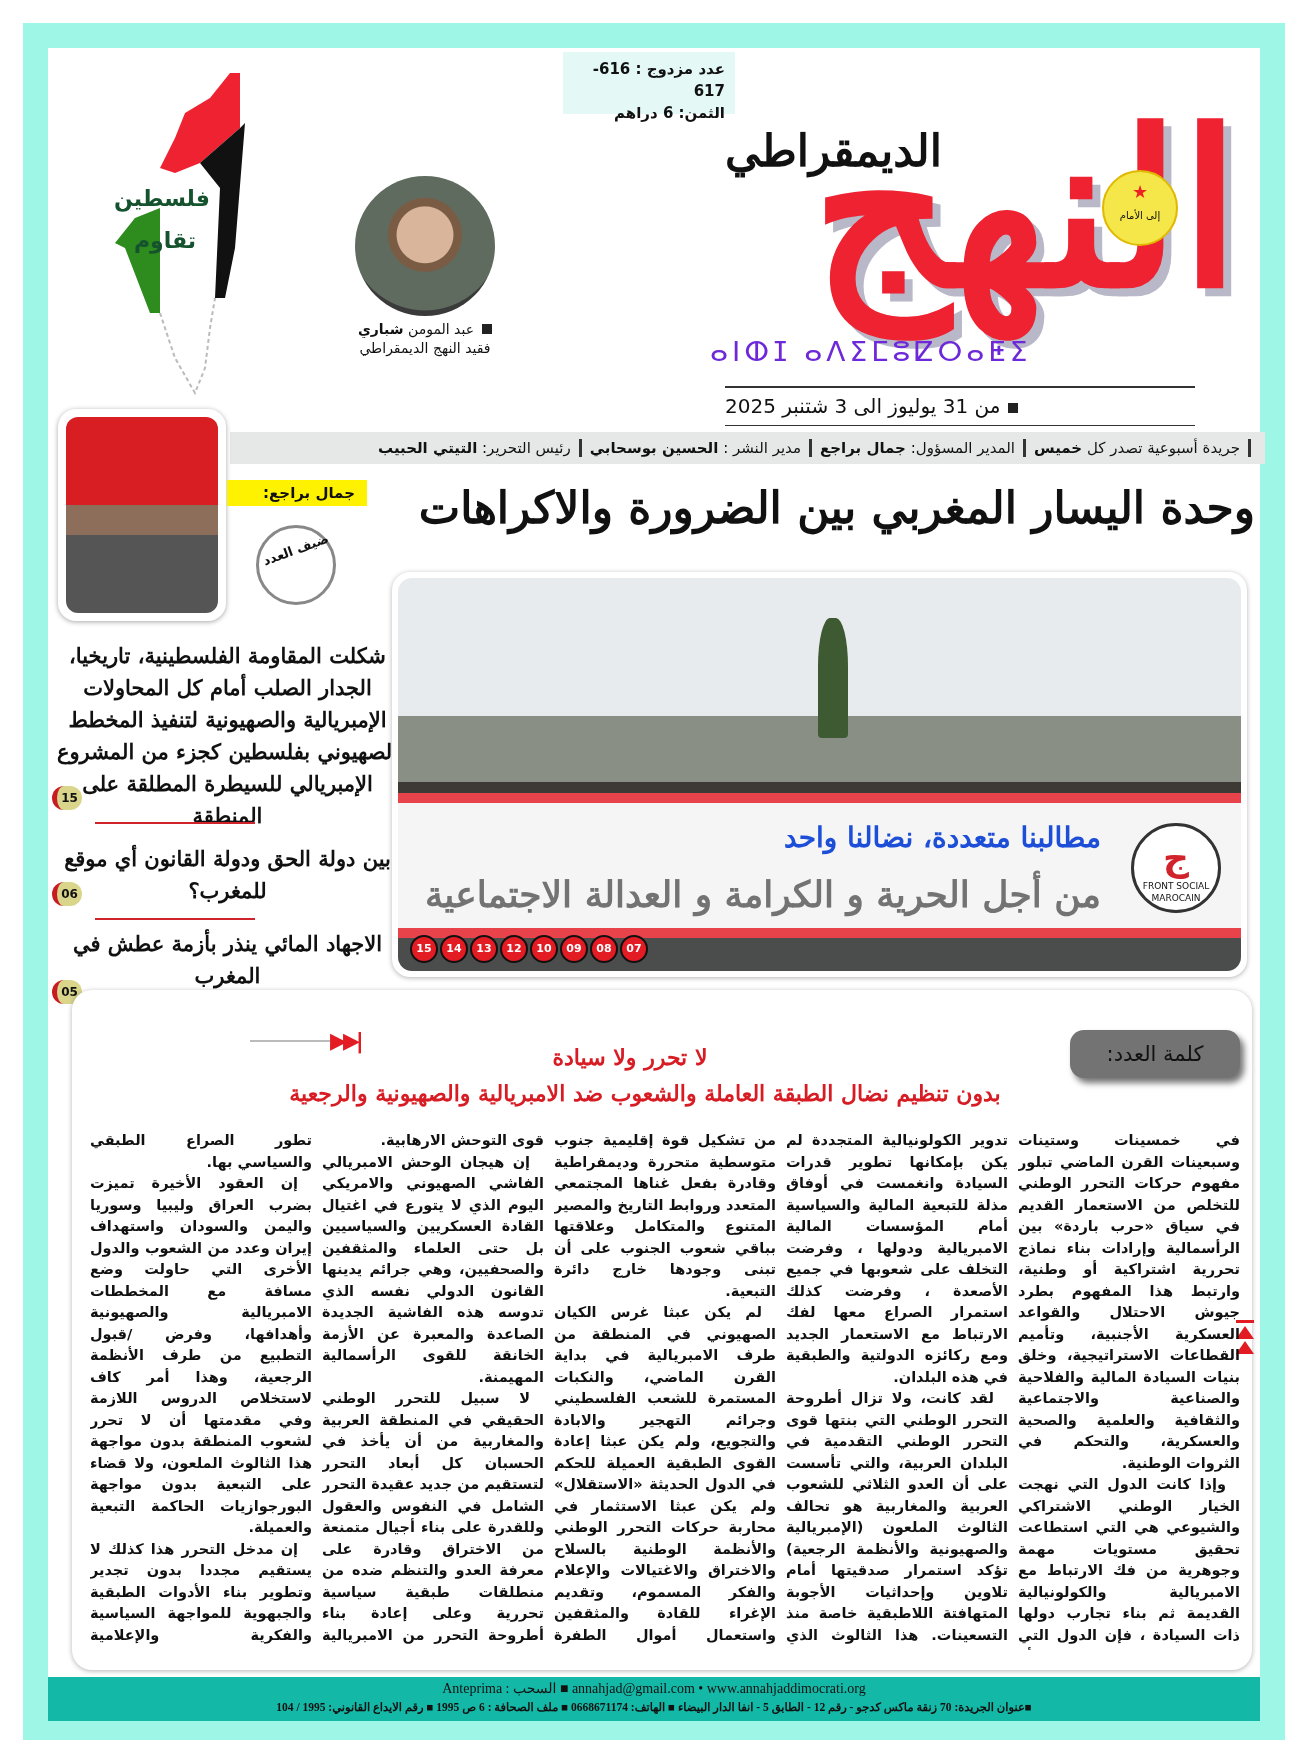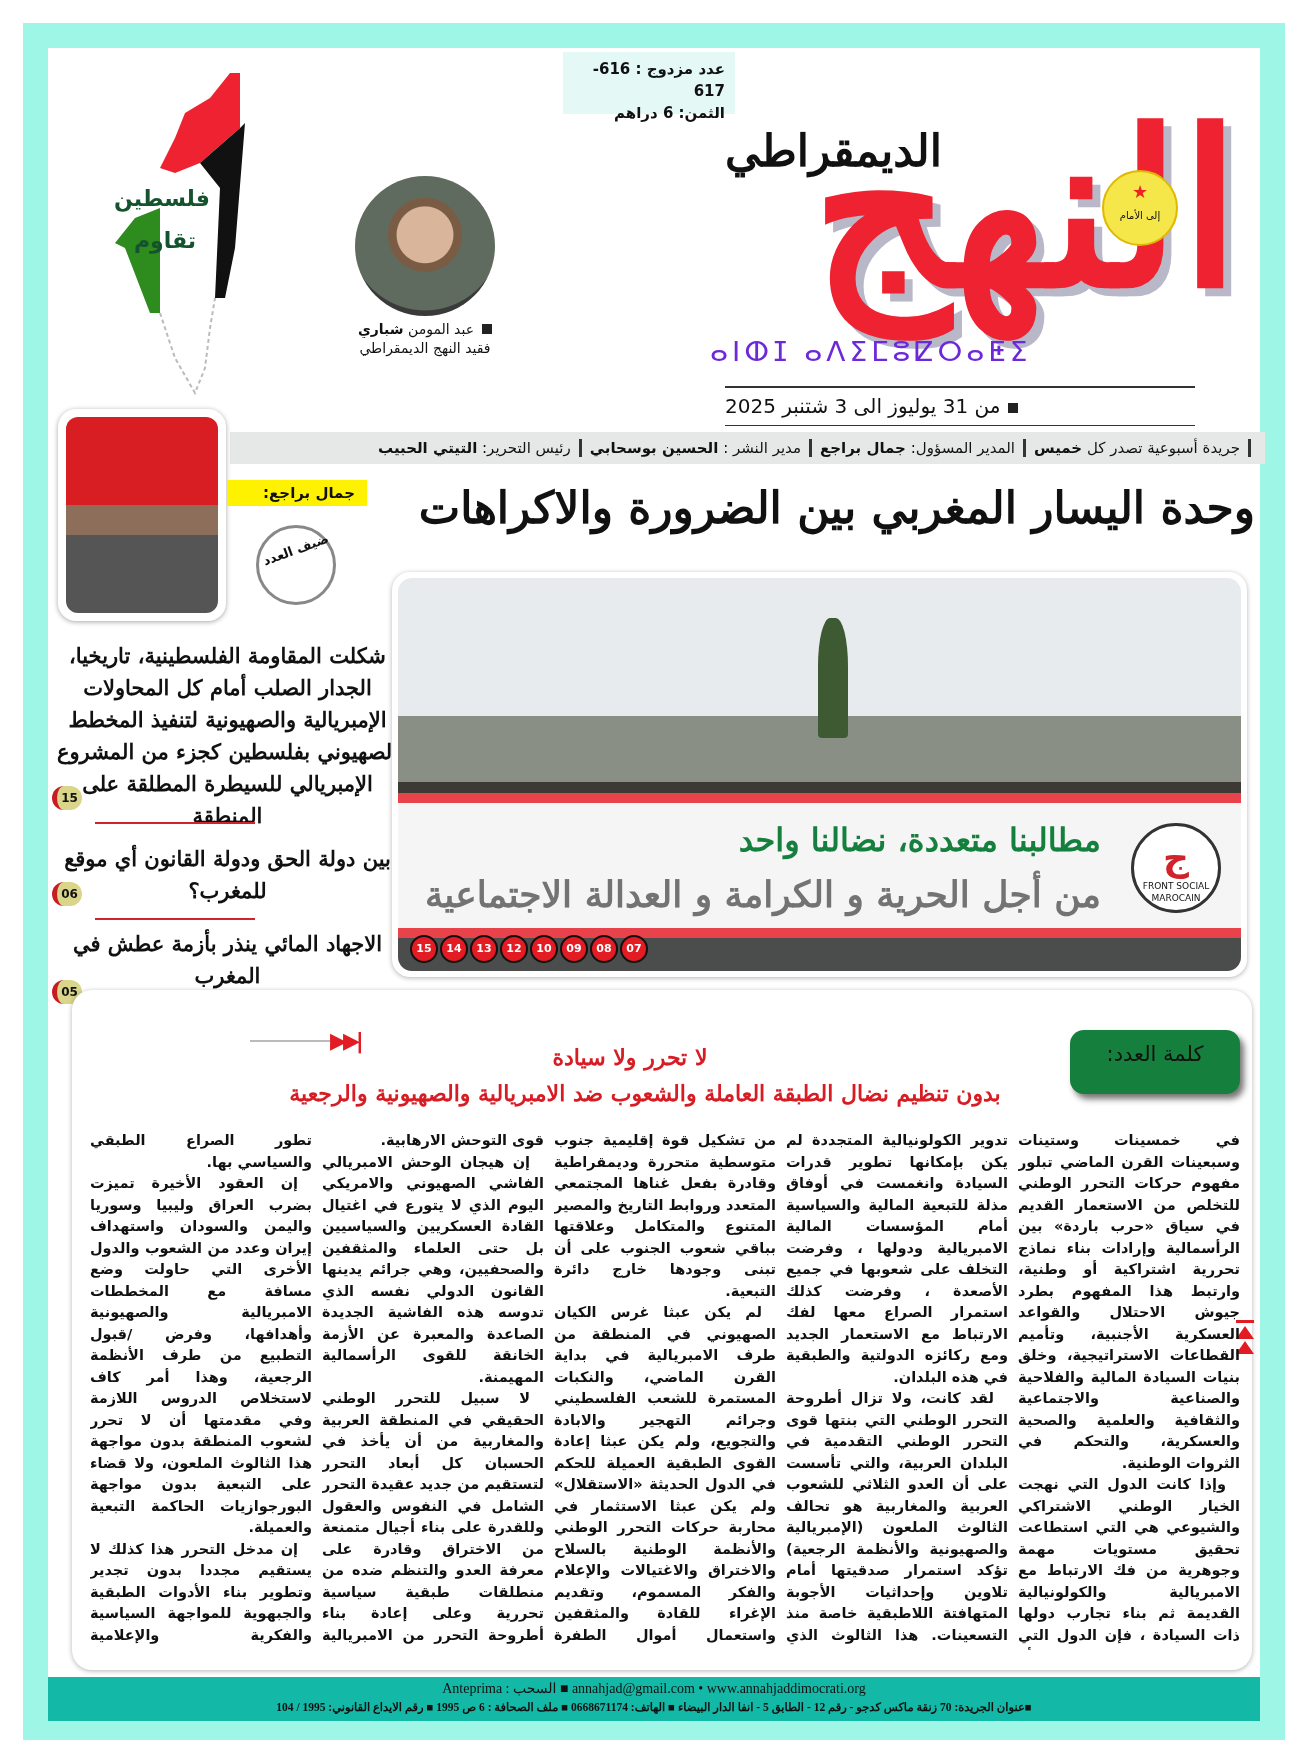--- a/index.html
+++ b/index.html
@@ -56,30 +56,30 @@
 
   
   .main-head { position: absolute; left: 395px; top: 478px; width: 860px; text-align: right; direction: rtl; font-family: "DejaVu Serif", serif; font-weight: bold; font-size: 44px; line-height: 60px; color: #111; }
 
   
   .photo-card { position: absolute; left: 392px; top: 572px; width: 855px; height: 405px; border-radius: 18px; background: #fff; box-shadow: 0 1px 5px rgba(0,0,0,.3); padding: 6px; }
   .photo { position: relative; width: 100%; height: 100%; border-radius: 14px; overflow: hidden;
     background: linear-gradient(180deg, #e8ebee 0 35%, #8a8f86 35% 52%, #3d3a36 52% 56%, #f4f4f4 56% 82%, #4a4d4c 82%); }
   .photo .sky-tree { position: absolute; left: 420px; top: 40px; width: 30px; height: 120px; background: #3d5a32; border-radius: 40% 40% 4px 4px; }
   .banner { position: absolute; left: 0; top: 215px; width: 100%; height: 145px; background: #f5f5f5; border-top: 10px solid #e8424b; border-bottom: 10px solid #e8424b; direction: rtl; }
-  .banner-l1 { position: absolute; right: 140px; top: 18px; font-family: "DejaVu Serif", serif; font-weight: bold; font-size: 32px; color: #15803d; }
+  .banner-l1 { position: absolute; right: 140px; top: 18px; font-family: "DejaVu Serif", serif; font-weight: bold; font-size: 28px; color: #1d4ed8; }
   .banner-l2 { position: absolute; right: 140px; top: 70px; font-family: "DejaVu Serif", serif; font-weight: bold; font-size: 36px; color: #737373; white-space: nowrap; }
   .banner-logo { position: absolute; right: 20px; top: 20px; width: 90px; height: 90px; border-radius: 50%; border: 3px solid #333; background: #fff; text-align: center; font-size: 9px; line-height: 12px; padding-top: 10px; }
   .banner-logo .mark { display: block; color: #d0232b; font-size: 36px; line-height: 44px; font-weight: bold; }
   .page-dots { position: absolute; left: 12px; bottom: 8px; display: flex; gap: 2px; }
   .page-dot { width: 28px; height: 28px; border-radius: 50%; background: #e31b23; border: 2px solid #111; color: #fff; font-size: 11px; font-weight: bold; text-align: center; line-height: 24px; }
 
   
   .edit-card { position: absolute; left: 72px; top: 990px; width: 1180px; height: 680px; border-radius: 20px; background: #fff; box-shadow: 0 1px 5px rgba(0,0,0,.3); }
-  .edit-tag { position: absolute; left: 1070px; top: 1030px; width: 170px; height: 64px; background: #15803d; border-radius: 14px; box-shadow: 4px 5px 6px rgba(0,0,0,.55); text-align: center; direction: rtl; font-size: 21px; line-height: 48px; }
+  .edit-tag { position: absolute; left: 1070px; top: 1030px; width: 170px; height: 48px; background: #737373; border-radius: 14px; box-shadow: 4px 5px 6px rgba(0,0,0,.55); text-align: center; direction: rtl; font-size: 21px; line-height: 48px; }
   .edit-arrow { position: absolute; left: 330px; top: 1028px; color: #e31b23; font-size: 22px; font-weight: bold; letter-spacing: -4px; }
   .edit-arrow-line { position: absolute; left: 250px; top: 1040px; width: 80px; height: 2px; background: #bbb; }
   .edit-title1 { position: absolute; left: 300px; top: 1040px; width: 660px; text-align: center; direction: rtl; font-family: "DejaVu Serif", serif; font-weight: bold; font-size: 22px; line-height: 34px; color: #d71c24; }
   .edit-title2 { position: absolute; left: 225px; top: 1076px; width: 840px; text-align: center; direction: rtl; font-family: "DejaVu Serif", serif; font-weight: bold; font-size: 22px; line-height: 34px; color: #d71c24; white-space: nowrap; }
   .side-marker { position: absolute; left: 1236px; top: 1320px; width: 18px; }
   .side-marker .bar { height: 3px; background: #e31b23; margin-bottom: 3px; }
   .side-marker .tri { width: 0; height: 0; border-left: 9px solid transparent; border-right: 9px solid transparent; border-bottom: 13px solid #e31b23; margin-bottom: 2px; }
 
   .cols { position: absolute; left: 90px; top: 1130px; width: 1150px; height: 520px; display: flex; flex-direction: row-reverse; gap: 10px; }
   .col { flex: 1; direction: rtl; text-align: justify; font-weight: bold; font-size: 14.5px; line-height: 21.5px; color: #111; overflow: hidden; }

